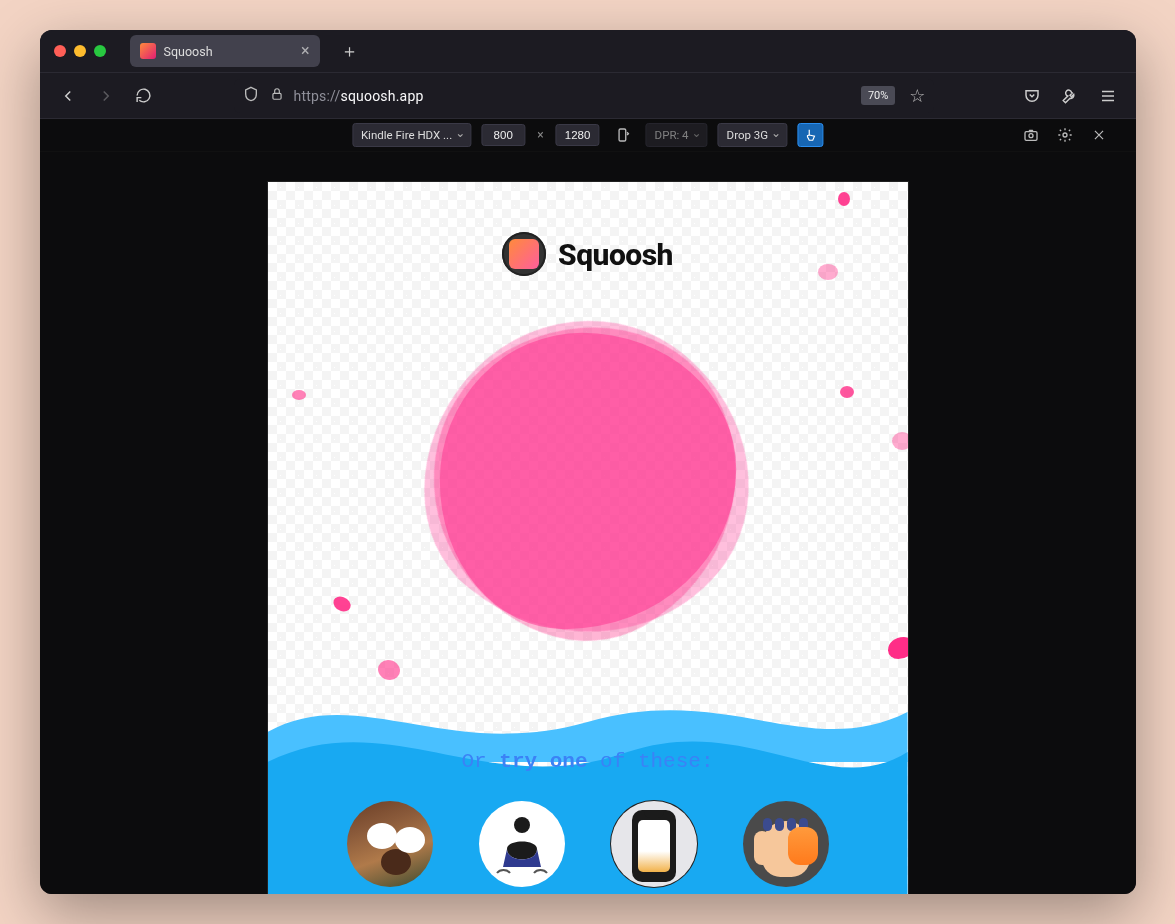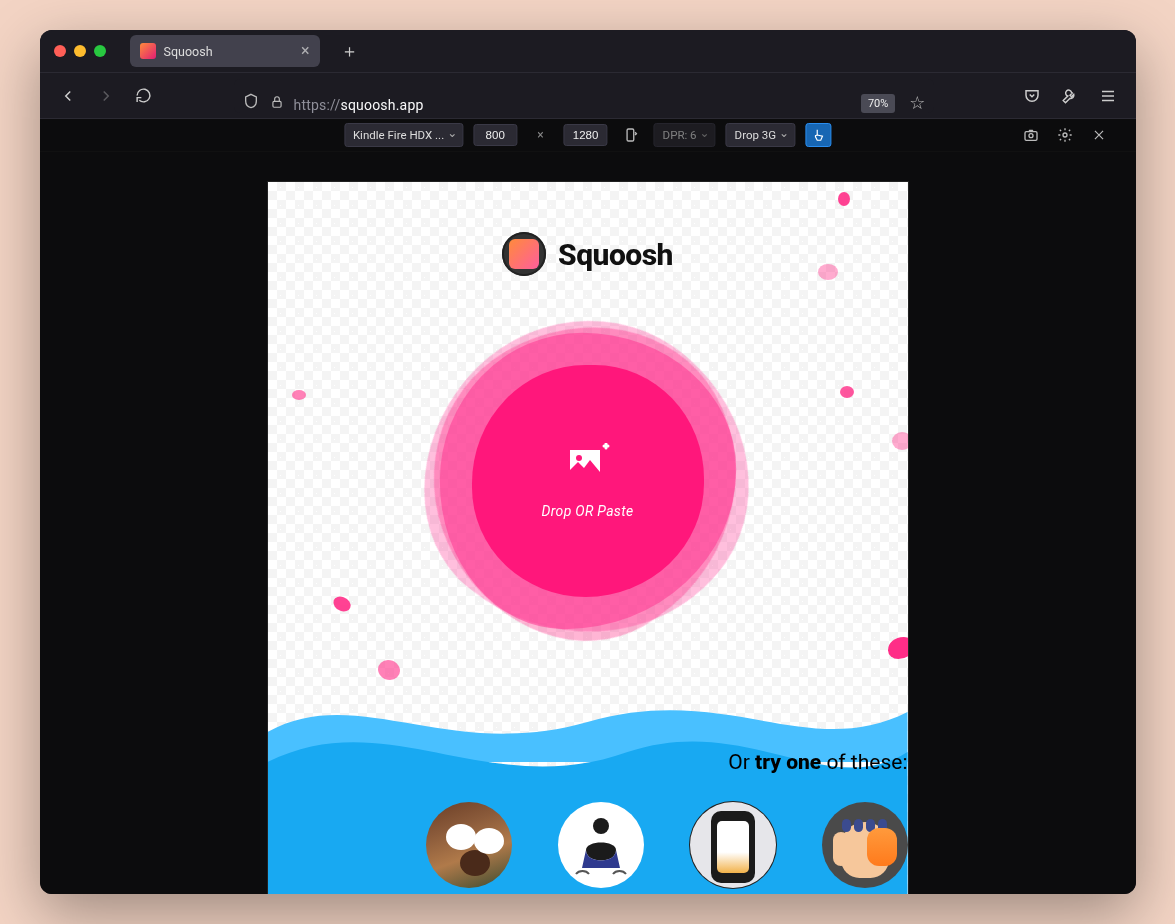--- a/index.html
+++ b/index.html
@@ -57,21 +57,21 @@
     display:flex; align-items:center; gap:6px;
     padding: 0 12px;
   }
   .tbtn {
     width:32px; height:32px; display:flex; align-items:center; justify-content:center;
     color:#ccc; border-radius:4px;
   }
   .tbtn.disabled { opacity:.35; }
   .urlbar {
     flex:1; height:34px; background:#1c1b22;
-    border-radius:6px; display:flex; align-items:flex-end;
+    border-radius:6px; display:flex; align-items:center;
     padding:0 8px; gap:8px; color:#aaa;
     max-width: 700px;
     margin: 0 auto;
   }
   .urlbar .shield, .urlbar .lock { width:18px; text-align:center; color:#bbb; }
   .urltext { color:#f9f9fa; font-size:14px; letter-spacing:.2px; }
   .urltext .proto { color:#8f8f99; }
   .zoom-badge { background:#4a4a55; color:#eee; font-size:11px; padding:3px 7px; border-radius:3px; margin-left:auto; }
   .star { color:#bbb; font-size:18px; margin-left:6px; }
   .right-tools { display:flex; gap:6px; margin-left:8px; }
@@ -87,21 +87,21 @@
     color:#b1b1b3; font-size:12px;
     position:relative;
   }
   .devicebar .center { position:absolute; left:50%; transform:translateX(-50%); display:flex; align-items:center; gap:10px;}
   .select {
     background:#2b2a33; color:#ddd; height:24px;
     display:flex; align-items:center; padding:0 18px 0 8px;
     border-radius:3px; border:1px solid #3a3946; position:relative; font-size:11.5px;
   }
   .select::after { content:"⌄"; position:absolute; right:5px; top:2px; font-size:12px; color:#aaa;}
-  .dims { display:flex; align-items:center; gap:20px; }
+  .dims { display:flex; align-items:center; gap:12px; }
   .dims input {
     width:44px; height:22px; background:#2b2a33; color:#eee;
     border:1px solid #3a3946; border-radius:3px; text-align:center; font-size:11.5px;
   }
   .dims .x { color:#888; }
   .iconbtn {
     width:26px; height:24px; display:flex; align-items:center; justify-content:center;
     border-radius:3px; color:#bbb;
   }
   .iconbtn.active { background:#1766b3; color:#fff; border:1px solid #2a8ef0; }
@@ -190,22 +190,22 @@
     background:#49c0ff;
     clip-path: path("M0,60 C90,10 180,90 320,50 C460,10 540,90 640,40 L640,90 L0,90 Z");
   }
   .wave {
     position:absolute; left:0; right:0; bottom:0; height:200px; z-index:3;
     background:#18a9f2;
     clip-path: path("M0,60 C120,0 220,100 360,50 C480,10 560,100 640,50 L640,200 L0,200 Z");
   }
   .bottom {
     position:absolute; left:0; right:0; bottom:0; height:170px; z-index:4;
-    display:flex; flex-direction:column; align-items:flex-end;
-    color:#000000; padding-top:18px;
+    display:flex; flex-direction:column; align-items:center;
+    color:#3b82f6; padding-top:18px;font-family:Liberation Mono, monospace;
   }
   .tryline { font-size:21px; font-weight:400; }
   .tryline b { font-weight:800; }
   .samples { display:flex; gap:46px; margin-top:28px; }
   .sample {
     width:86px; height:86px; border-radius:50%; overflow:hidden; flex:0 0 auto;
     display:flex; align-items:center; justify-content:center;
   }
   .sample.panda { background:linear-gradient(160deg,#6b3e26 0%,#8a5a3a 30%,#b07a4a 60%,#3a4a2f 100%); position:relative;}
   .sample.panda::after{content:"";position:absolute;width:30px;height:26px;border-radius:50%;background:#fff;left:20px;top:22px;box-shadow:28px 4px 0 0 #fff, 14px 26px 0 0 #4a2a1a;}
@@ -305,21 +305,21 @@
         <input value="800" style="">
         <span class="x">×</span>
         <input value="1280" style="">
       </div>
       <div class="iconbtn">
         <svg width="16" height="16" viewBox="0 0 24 24" fill="none" stroke="currentColor" stroke-width="2">
             <rect x="7" y="3" width="10" height="18" rx="2"></rect>
             <path d="M19 8l2 2-2 2"></path>
           </svg>
       </div>
-      <div class="select" style="opacity:.55">DPR: 6</div>
+      <div class="select" style="opacity:.55">DPR: 4</div>
       <div class="select">Drop 3G</div>
       <div class="iconbtn active">
         <svg width="14" height="14" viewBox="0 0 24 24" fill="none" stroke="currentColor" stroke-width="2">
             <path d="M10 3v9"></path>
             <path d="M10 12l-3 1v2l3 6h6l3-7-9-2z"></path>
           </svg>
       </div>
     </div>
     <div class="right">
       <div class="iconbtn">
@@ -361,31 +361,20 @@
             <div class="sq-logo-inner"></div>
           </div>
         <div class="sq-title">Squoosh</div>
       </div>
 
       <div class="blob-wrap">
         <div class="blob">
           <div class="petal p2"></div>
           <div class="petal p3"></div>
           <div class="petal p1"></div>
-          <div class="core">
-            <span class="drop-icon">
-              <svg viewBox="0 0 48 40">
-                  <path d="M6 6h30v26H6z" fill="#fff"></path>
-                  <path d="M6 26l8-8 6 6 6-8 10 12v4H6z" fill="#ff177b"></path>
-                  <circle cx="15" cy="14" r="3" fill="#ff177b"></circle>
-                  <path d="M40 2h4M42 0v4" stroke="#fff" stroke-width="3" stroke-linecap="round"></path>
-                </svg>
-            </span>
-            <span class="drop-text">Drop OR Paste</span>
-          </div>
         </div>
       </div>
 
       <div class="wave-back"></div>
       <div class="wave"></div>
       <div class="bottom">
         <div class="tryline">
           <span>Or </span><b>try one</b><span> of these:</span>
         </div>
         <div class="samples">

